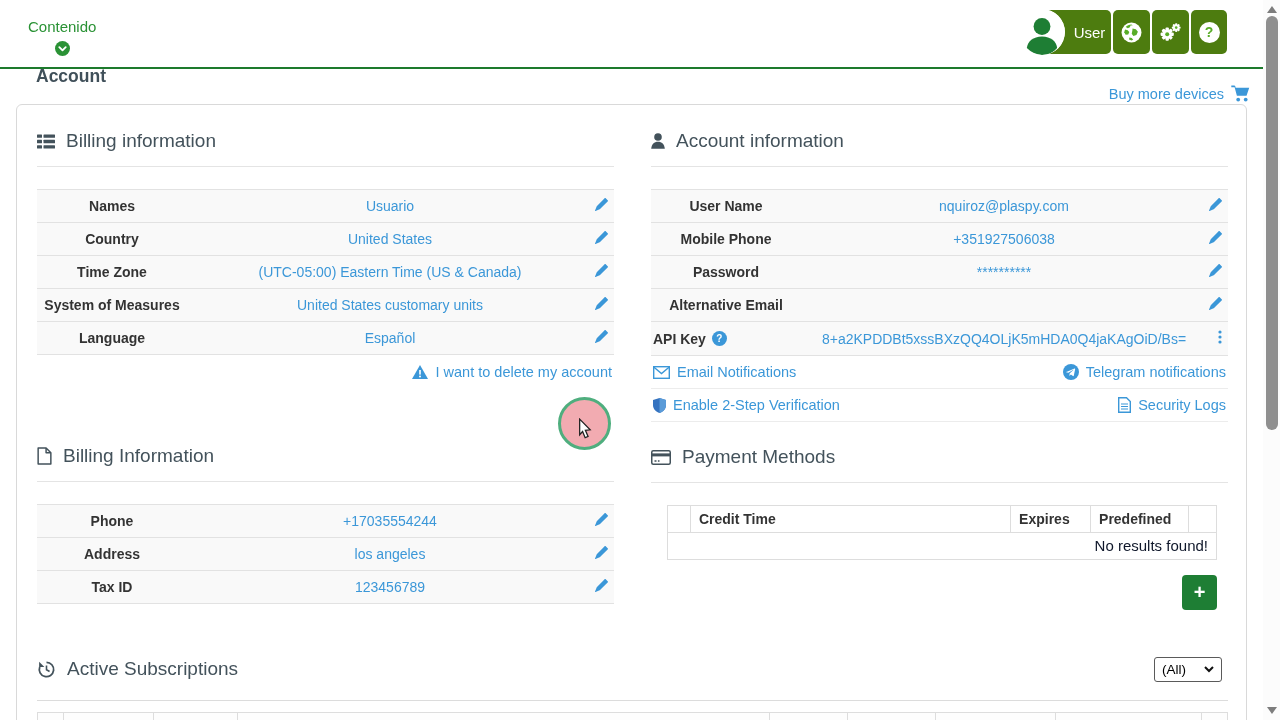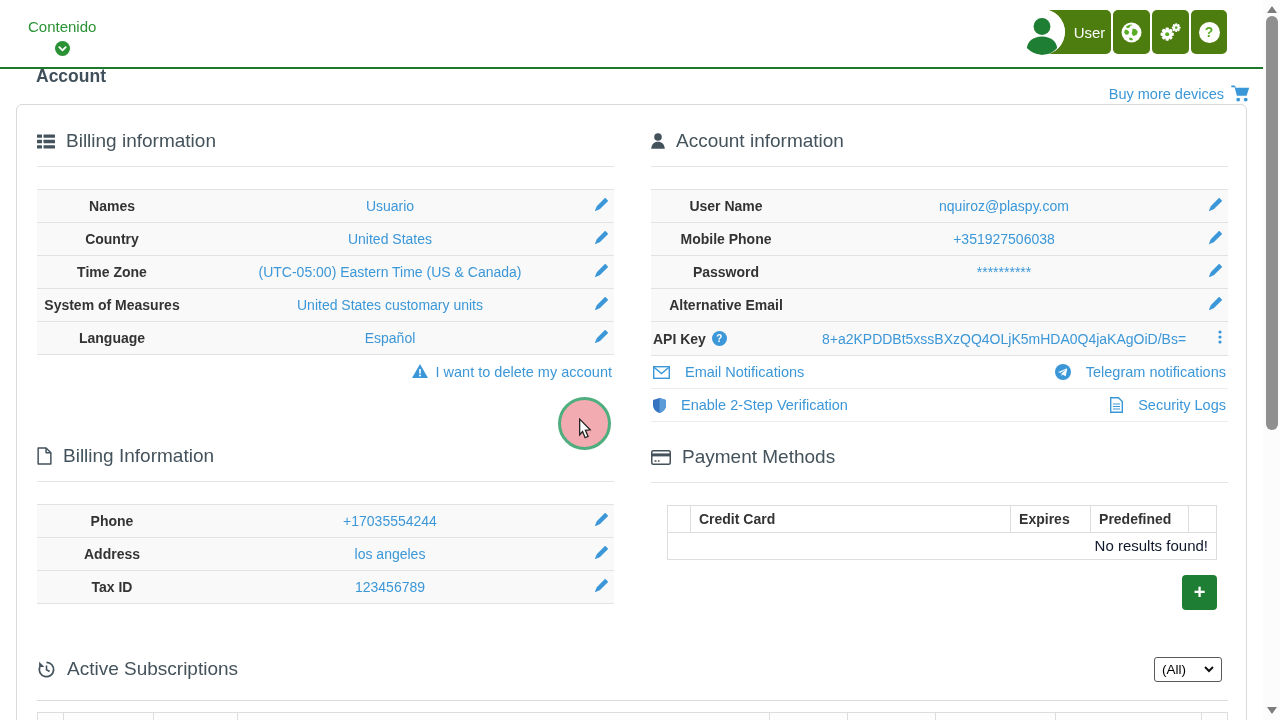--- a/index.html
+++ b/index.html
@@ -42,25 +42,25 @@
   .info-table tr:first-child { border-top:1px solid #e2e2e2; }
   .info-table td { padding:8px 2px; line-height:16px; vertical-align:middle; }
   td.lbl { font-weight:bold; color:#333; width:150px; white-space:nowrap; }
   td.val a { color:#3b97d8; text-decoration:none; cursor:pointer; }
   td.act { width:20px; text-align:right; padding-right:6px; }
   .icon { display:inline-flex; align-items:center; cursor:pointer; }
   .lbl-wrap { display:flex; align-items:center; gap:6px; font-weight:bold; }
   .qmark { width:15px; height:15px; border-radius:50%; background:#3b97d8; color:#fff;
     font-size:10px; font-weight:bold; display:inline-flex; align-items:center; justify-content:center; cursor:pointer; }
 
-  .delete-row { display:flex; justify-content:flex-end; align-items:flex-start; gap:7px;
+  .delete-row { display:flex; justify-content:flex-end; align-items:center; gap:7px;
     padding:9px 2px; color:#3b97d8; font-size:14.5px; cursor:pointer; }
 
   .link-row { display:flex; justify-content:space-between; padding:8px 2px; border-bottom:1px solid #ececec; }
-  .link-row .lnk { display:flex; align-items:center; gap:15px; color:#3b97d8; font-size:14.5px; cursor:pointer; }
+  .link-row .lnk { display:flex; align-items:center; gap:7px; color:#3b97d8; font-size:14.5px; cursor:pointer; }
 
   .mt-left { margin-top:54px;align-items:center; } .mt-right { margin-top:22px; }
 
   
   .pm-table { border-collapse:collapse; margin:22px 11px 0 16px; width:550px; background:#fff; }
   .pm-table th, .pm-table td { border:1px solid #ddd; padding:5px 8px; line-height:16px; }
   .pm-table th { text-align:left; font-size:14px; color:#333; }
   .pm-empty { text-align:right; padding:10px; font-size:15px; color:#0f172a; }
   .add-btn { float:right; margin:15px 11px 0 0; width:35px; height:35px; background:#1e7e34;
     border:none; border-radius:4px; color:#fff; font-size:20px; font-weight:bold; cursor:pointer;
@@ -412,21 +412,21 @@
           </svg>
       </span>
       <span>Payment Methods</span>
     </div>
     <hr class="sep">
 
     <table class="pm-table">
       <tbody>
           <tr>
         <th style="width:23px;"></th>
-        <th style="width:321px;">Credit Card</th>
+        <th style="width:321px;">Credit Time</th>
         <th style="width:80px;">Expires</th>
         <th style="width:98px;">Predefined</th>
         <th style="width:28px;"></th>
       </tr>
       <tr>
         <td colspan="5" class="pm-empty">No results found!</td>
       </tr>
     </tbody>
       </table>
 

